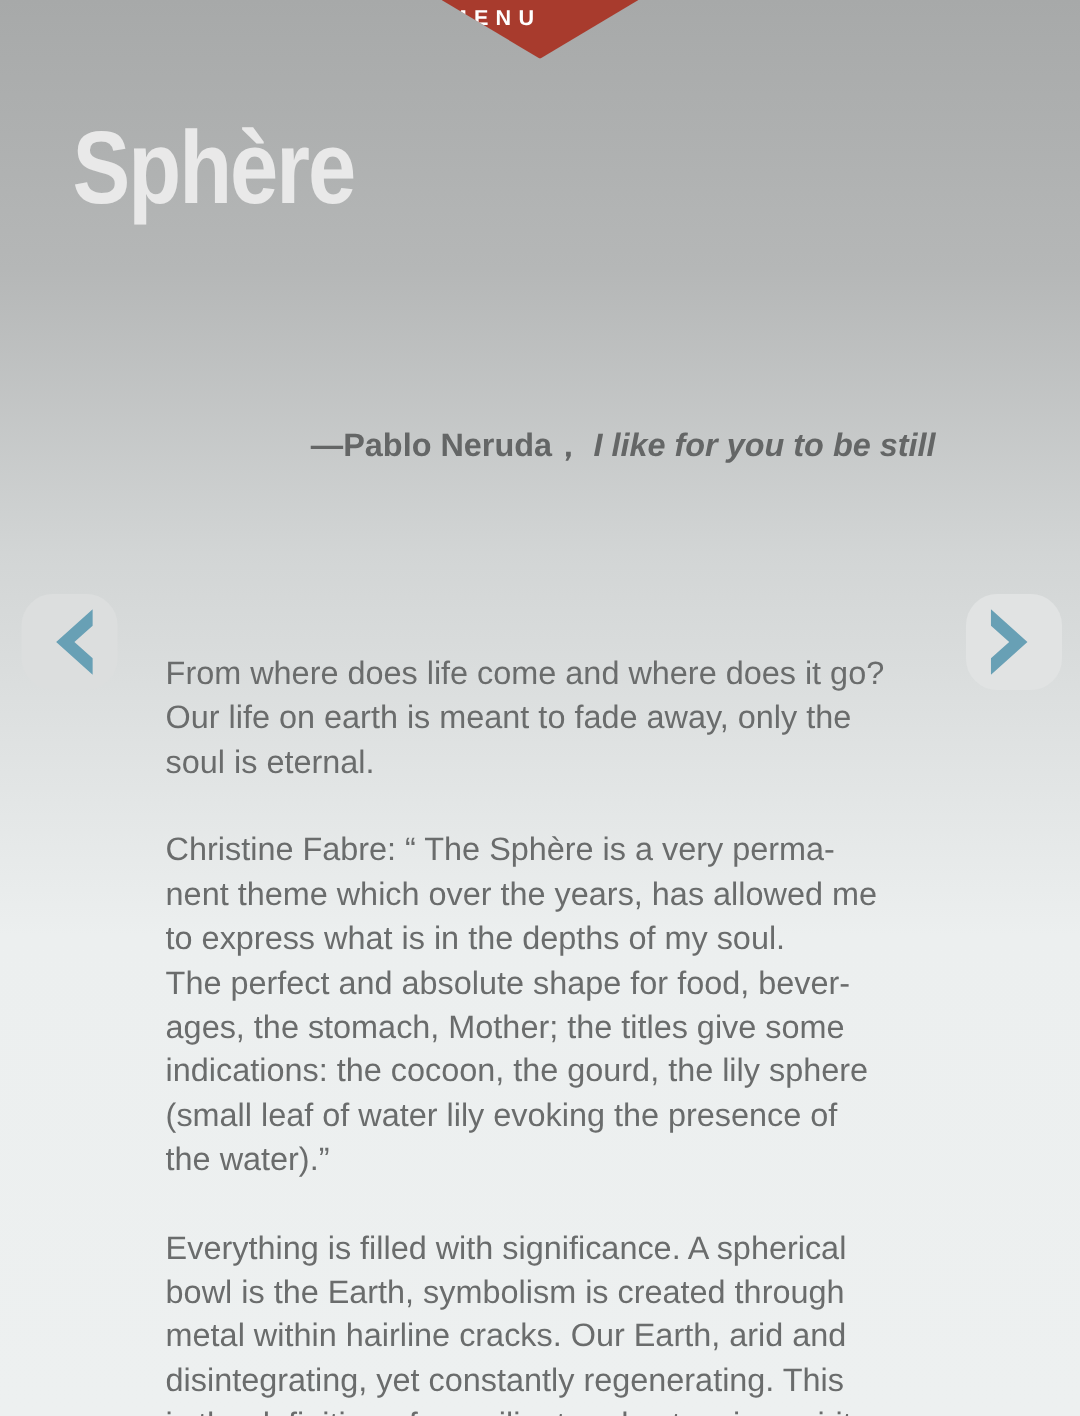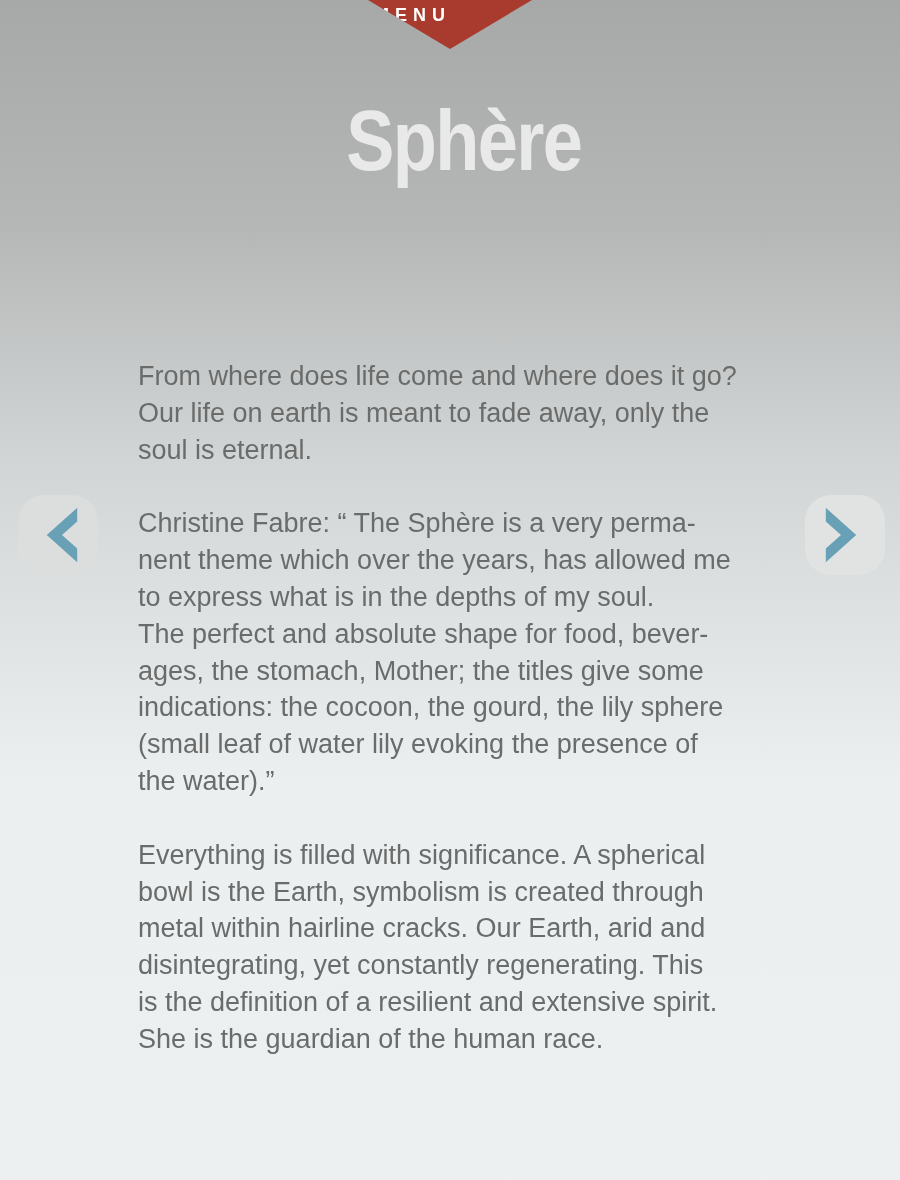--- a/index.html
+++ b/index.html
@@ -34,22 +34,21 @@
     margin-top: 5px;
     padding-left: 6px; 
     color: #ffffff;
     font-weight: bold;
     font-size: 18px;
     letter-spacing: 6px;
   }
 
   
   .page-title {
-    margin: 94px 0 0 0;
-    text-align: center;
+    margin: 94px 0 0 11px;
     font-weight: normal;
     padding-left: 27px;
   }
   .title-inner {
     display: inline-block;
     font-size: 86px;
     line-height: 92px;
     font-weight: bold;
     color: #e9e9e9;
     letter-spacing: -2px;
@@ -106,20 +105,23 @@
 <div class="menu-banner">
   <span class="menu-label">MENU</span>
 </div>
 
 <h1 class="page-title">
   <span class="title-inner">Sphère</span>
 </h1>
 
 <div class="content">
   <div class="quote">
+    <div class="quote-attrib">
+      <span class="attrib-name">—Pablo Neruda，</span><span class="attrib-work"> I like for you to be still</span>
+    </div>
   </div>
 
   <p>From where does life come and where does it go?
 Our life on earth is meant to fade away, only the
 soul is eternal.</p>
 
   <p>Christine Fabre: “ The Sphère is a very perma-
 nent theme which over the years, has allowed me
 to express what is in the depths of my soul.
 The perfect and absolute shape for food, bever-

